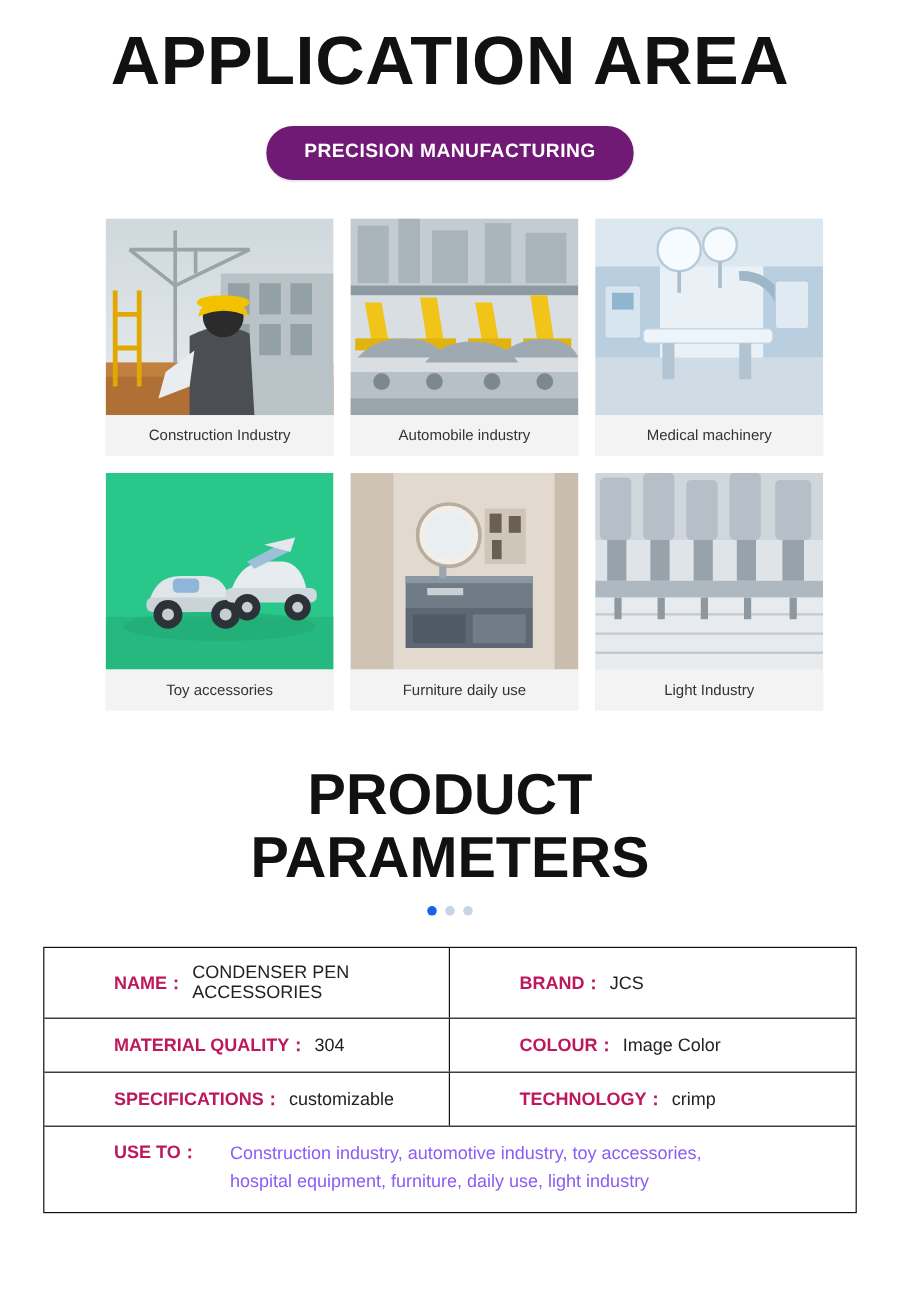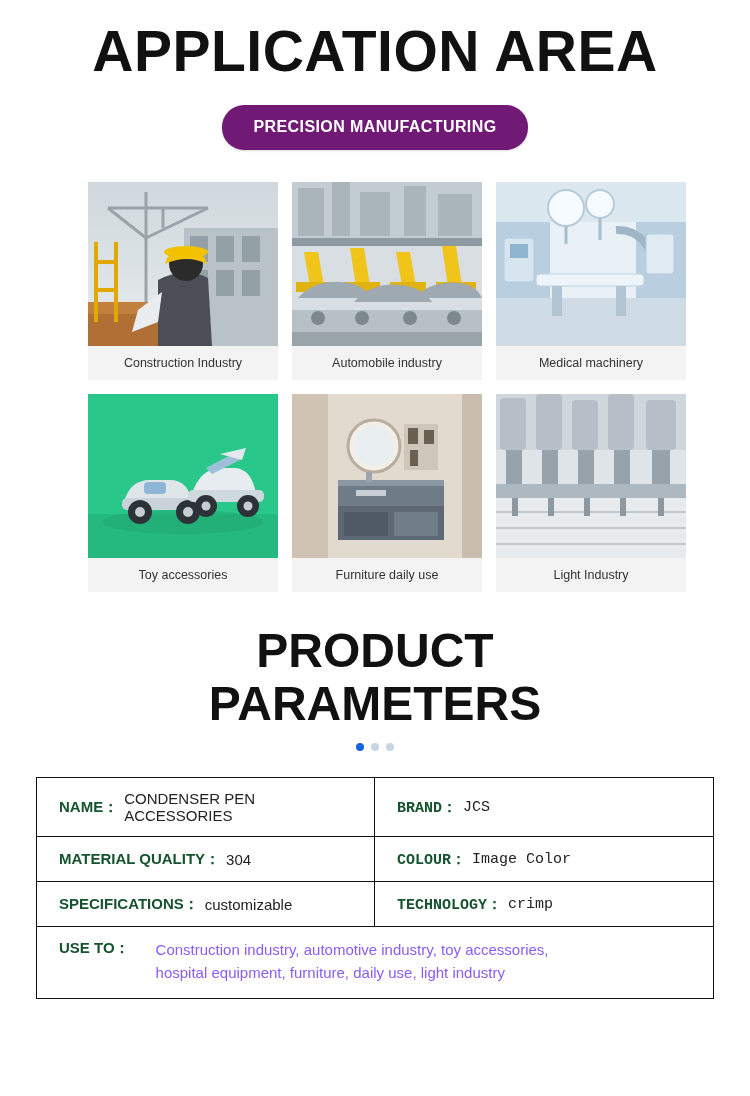--- a/index.html
+++ b/index.html
@@ -57,42 +57,42 @@
     white-space: nowrap;
     overflow: hidden;
   }
 
   
   .params-title {
     text-align: center;
     font-size: 48px;
     font-weight: bold;
     line-height: 1.12;
-    margin-top: 32px;
+    margin-top: 44px;
     color: #111;
   }
   .dots { display: flex; justify-content: center; gap: 7px; margin-top: 12px; }
   .dot { width: 8px; height: 8px; border-radius: 50%; background: #c8d4e4; }
   .dot.on { background: #1565e0; }
 
   
   .table-wrap { margin: 26px 36px 0 36px; border: 1px solid #111; }
   .trow { display: flex; border-bottom: 1px solid #111; }
   .trow:last-child { border-bottom: none; }
   .tcell {
     padding: 12px 10px 12px 22px;
     font-size: 15px;
     display: flex;
     align-items: center;
     min-height: 44px;
   }
   .tcell.left { width: 50%; border-right: 1px solid #111; }
-  .tcell.right { width: 50%; font-family: Liberation Mono, monospace; }
+  .tcell.right { width: 50%; }
   .tcell.full { width: 100%; align-items: flex-start; padding-top: 12px; padding-bottom: 14px; gap: 16px; }
-  .lbl { font-weight: bold; color: #14532d; white-space: nowrap; }
+  .lbl { font-weight: bold; color: #be185d; white-space: nowrap; margin-left: 36px; }
   .val { color: #222; margin-left: 6px; }
   .use-val { color: #8b5cf6; margin-left: 10px; line-height: 1.5; }
 </style>
 </head>
 <body>
 
 <div class="page">
 
   <div class="app-title">APPLICATION AREA</div>
 

